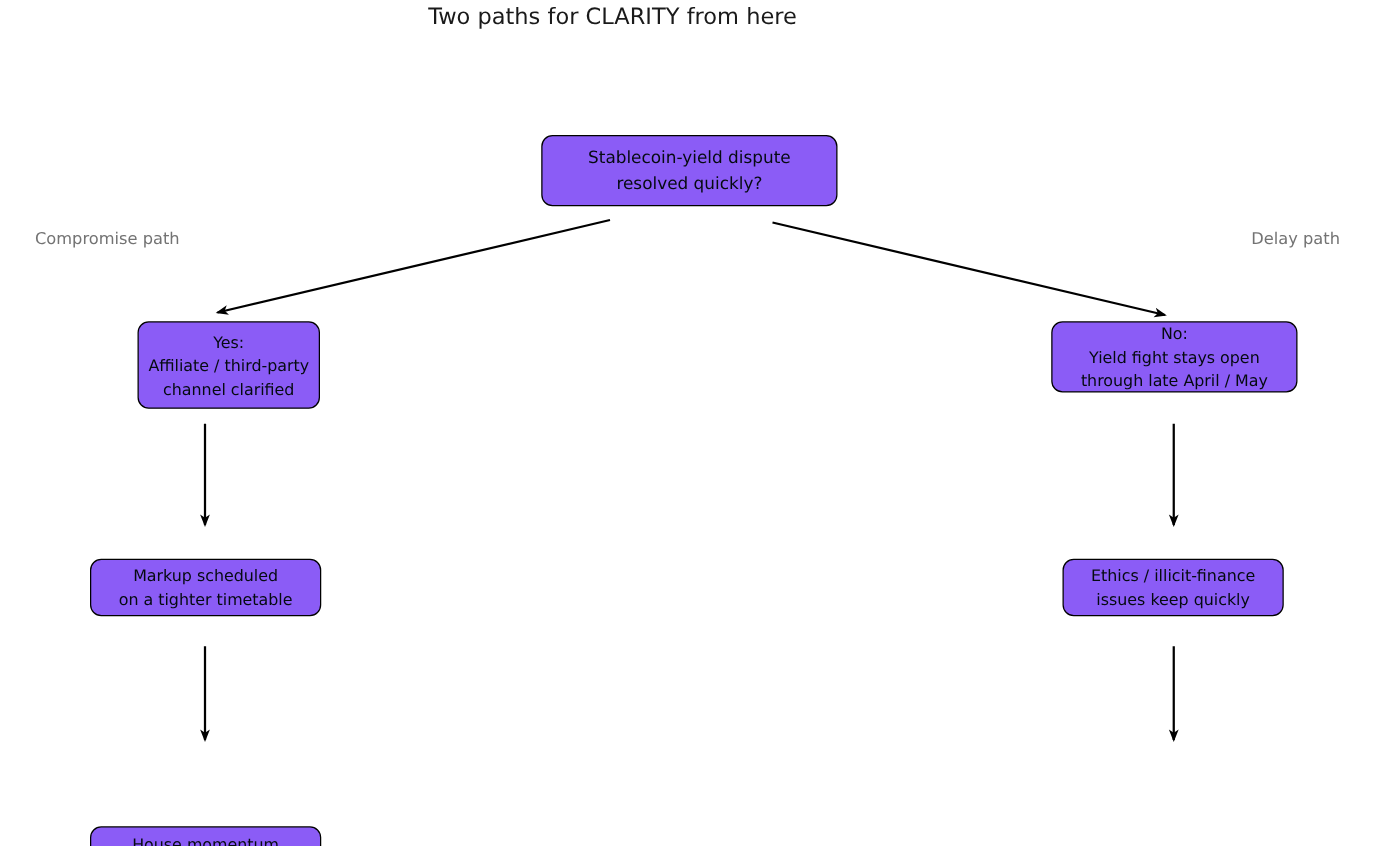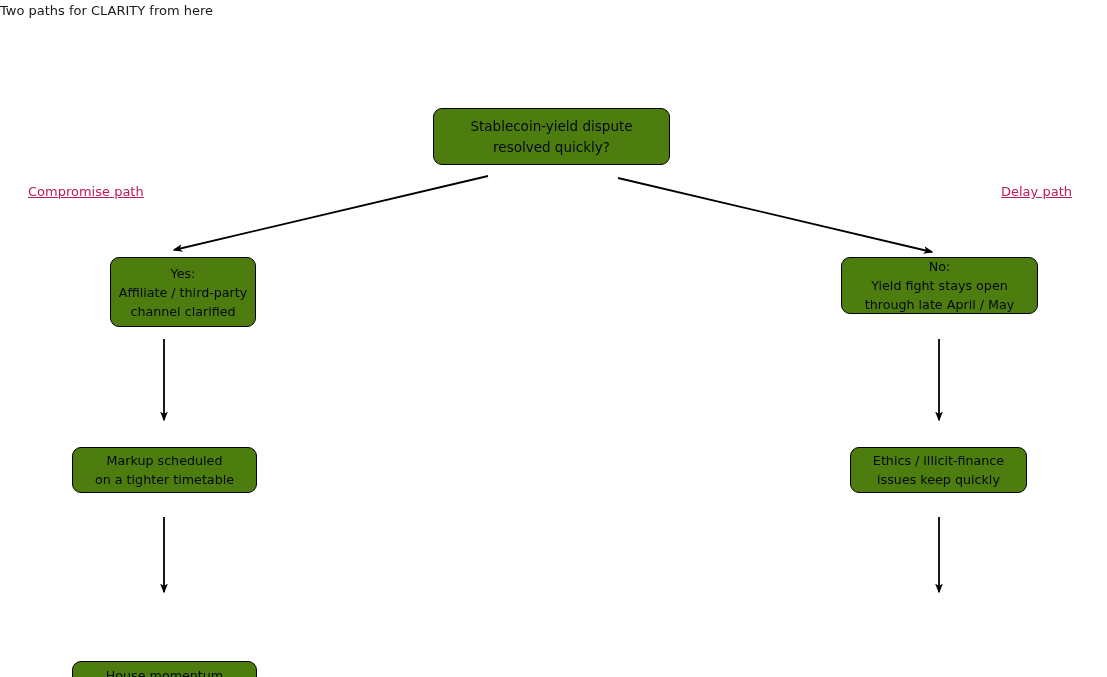--- a/index.html
+++ b/index.html
@@ -13,42 +13,42 @@
     width: 1107px;
     height: 677px;
     background: #ffffff;
     overflow: hidden;
   }
   .diagram-title {
     position: absolute;
     top: 3px;
     left: 0;
     width: 980px;
-    font-size: 13px;
+    text-align: center;
+    font-size: 18px;
     color: #1a1a1a;
   }
   .side-label {
     position: absolute;
     font-size: 13px;
-    color: #be185d;
+    color: #737373;
     white-space: nowrap;
-    text-decoration: underline;
   }
   .side-label.left  { left: 28px;  top: 184px; }
   .side-label.right { left: 1001px; top: 184px; }
   .arrows-layer {
     position: absolute;
     left: 0; top: 0;
     width: 1107px;
     height: 677px;
   }
   .node {
     position: absolute;
     box-sizing: border-box;
-    background: #4d7c0f;
+    background: #8b5cf6;
     border: 1.6px solid #000000;
     border-radius: 9px;
     color: #050a10;
     font-size: 12.7px;
     line-height: 19px;
     text-align: center;
     display: flex;
     align-items: center;
     justify-content: center;
     white-space: pre-line;

